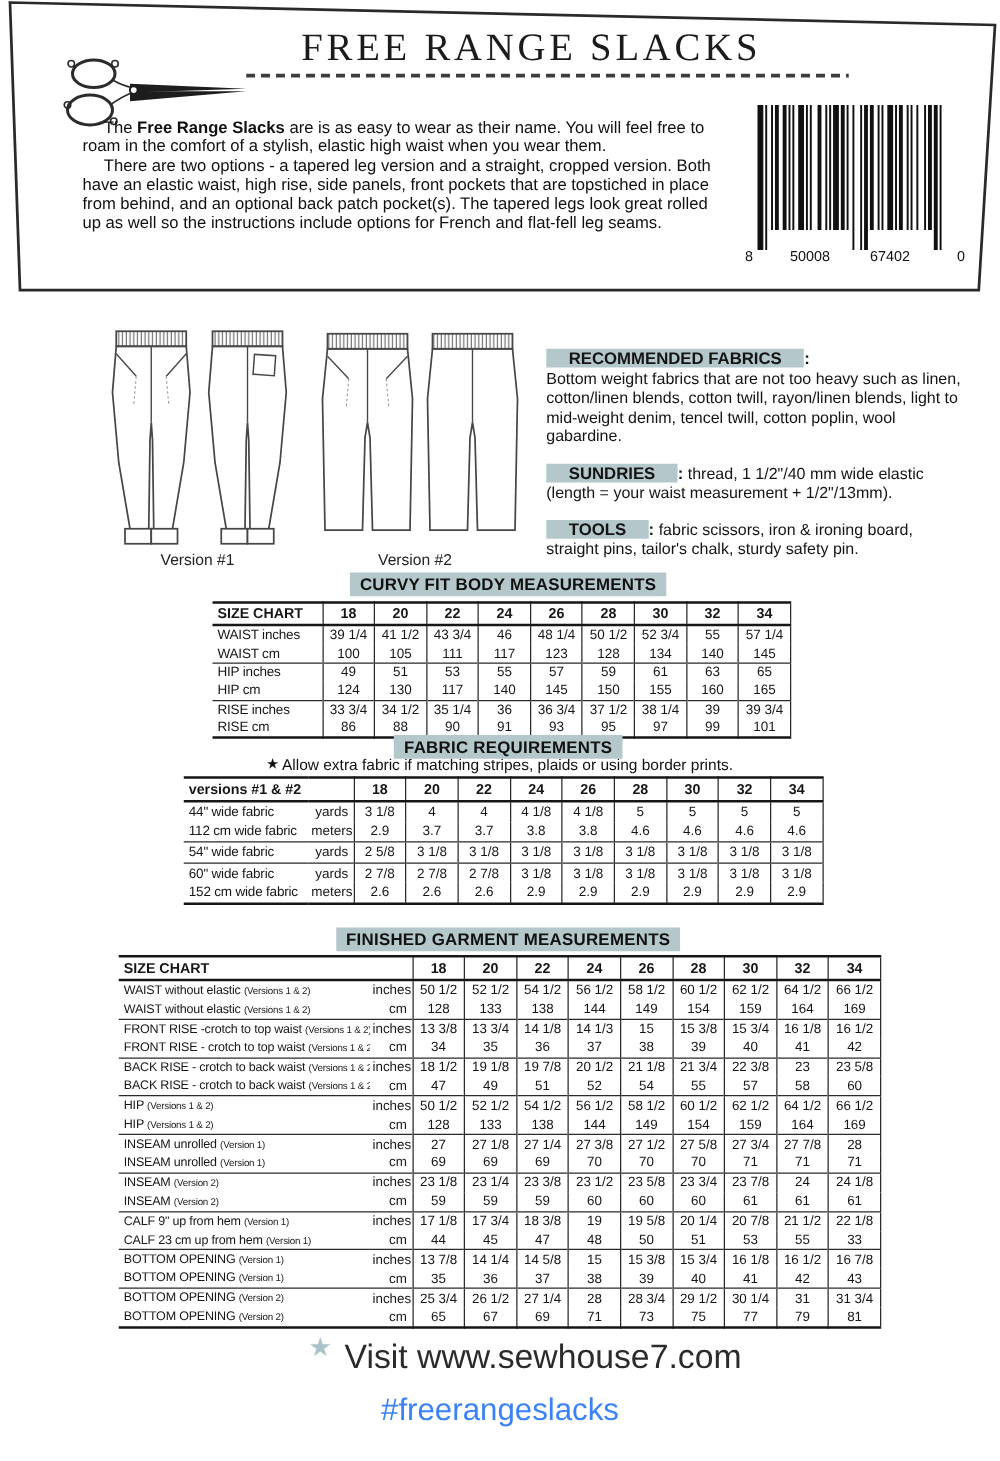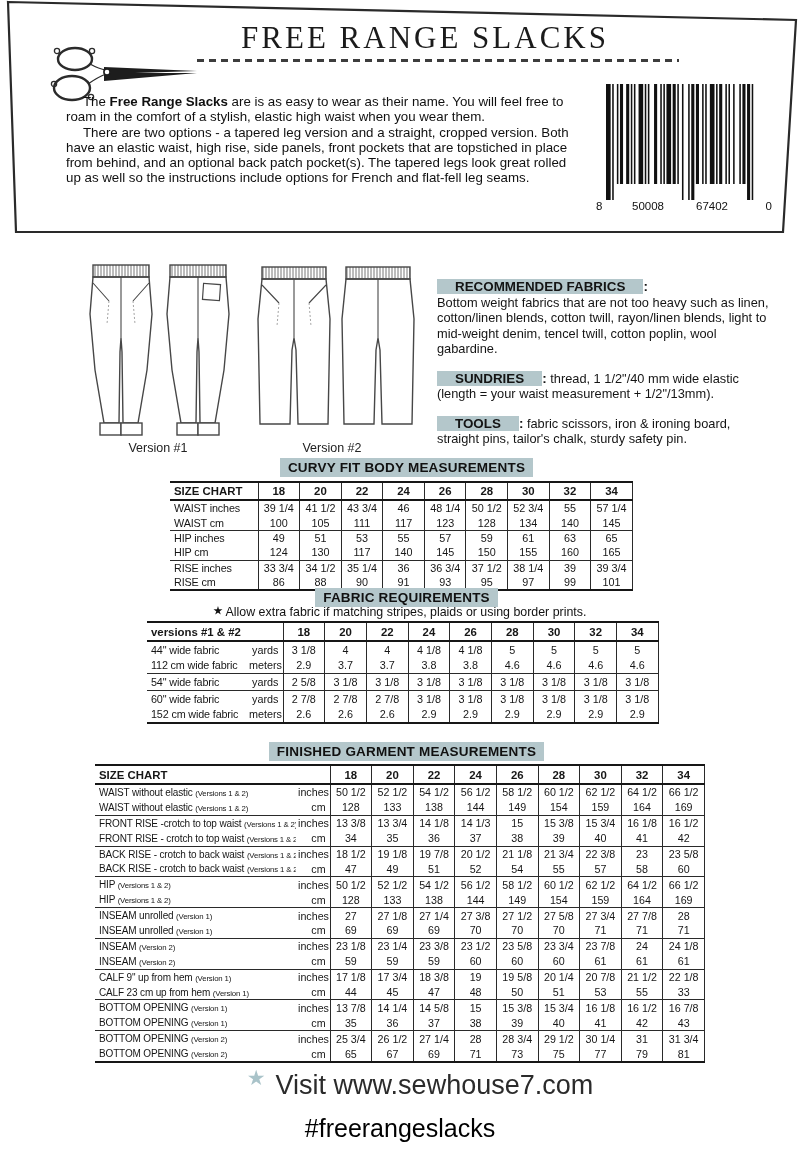--- a/index.html
+++ b/index.html
@@ -58,21 +58,21 @@
   #fabric-table td{height:15.6px;}
 
   #finished-table{left:95px;top:764px;width:610px;font-size:10.7px;}
   #finished-table th{height:17px;font-size:11.4px;}
   #finished-table td{height:14.9px;}
   #finished-table td.lbl{font-size:10px;}
 
   
   #footer-line1{left:0;right:0;top:1066px;text-align:center;font-size:27px;color:#2b2b2b;transform:translateX(20px);}
   #footer-line1 .star{color:var(--star,#a9c3c9);font-size:21px;vertical-align:9px;margin-right:10px;}
-  #footer-line2{left:0;right:0;top:1114px;text-align:center;font-size:25px;color:#000000;}
+  #footer-line2{left:0;right:0;top:1114px;text-align:center;font-size:25px;color:#3b82f6;}
 </style>
 </head>
 <body>
 
 <div id="page">
 
   <svg id="scan-border" width="800" height="240" viewBox="0 0 800 240">
     <polygon points="8,2 796,20 783,232 16,232" fill="none" stroke="#2a2a2a" stroke-width="2.2"></polygon>
   </svg>
 

